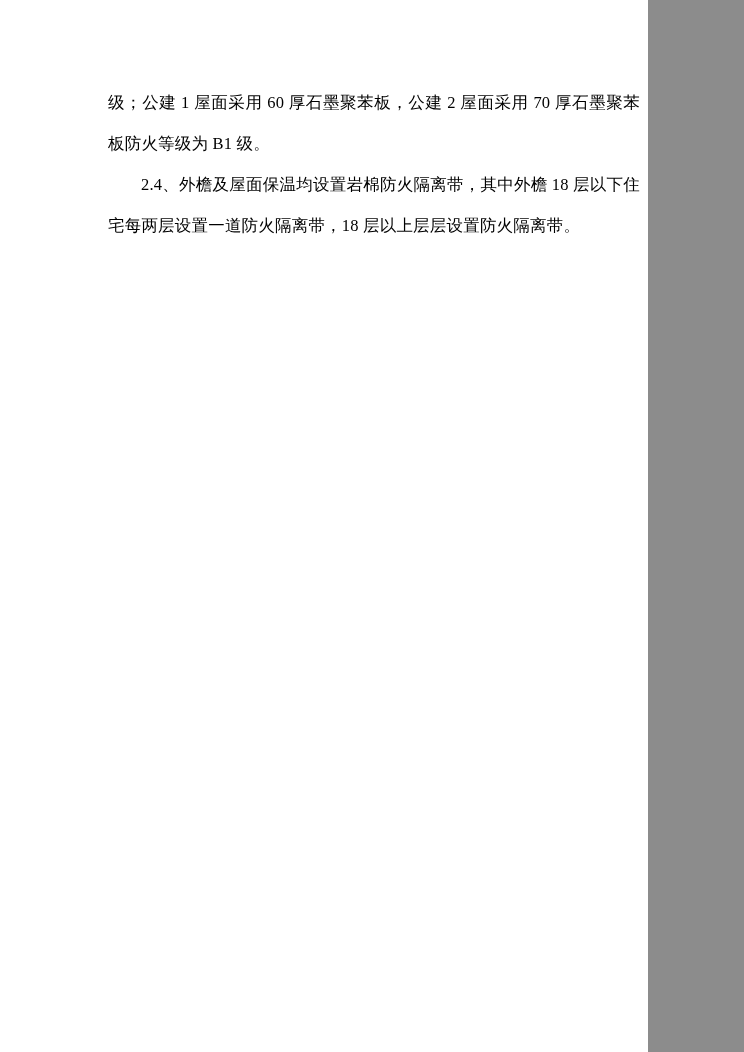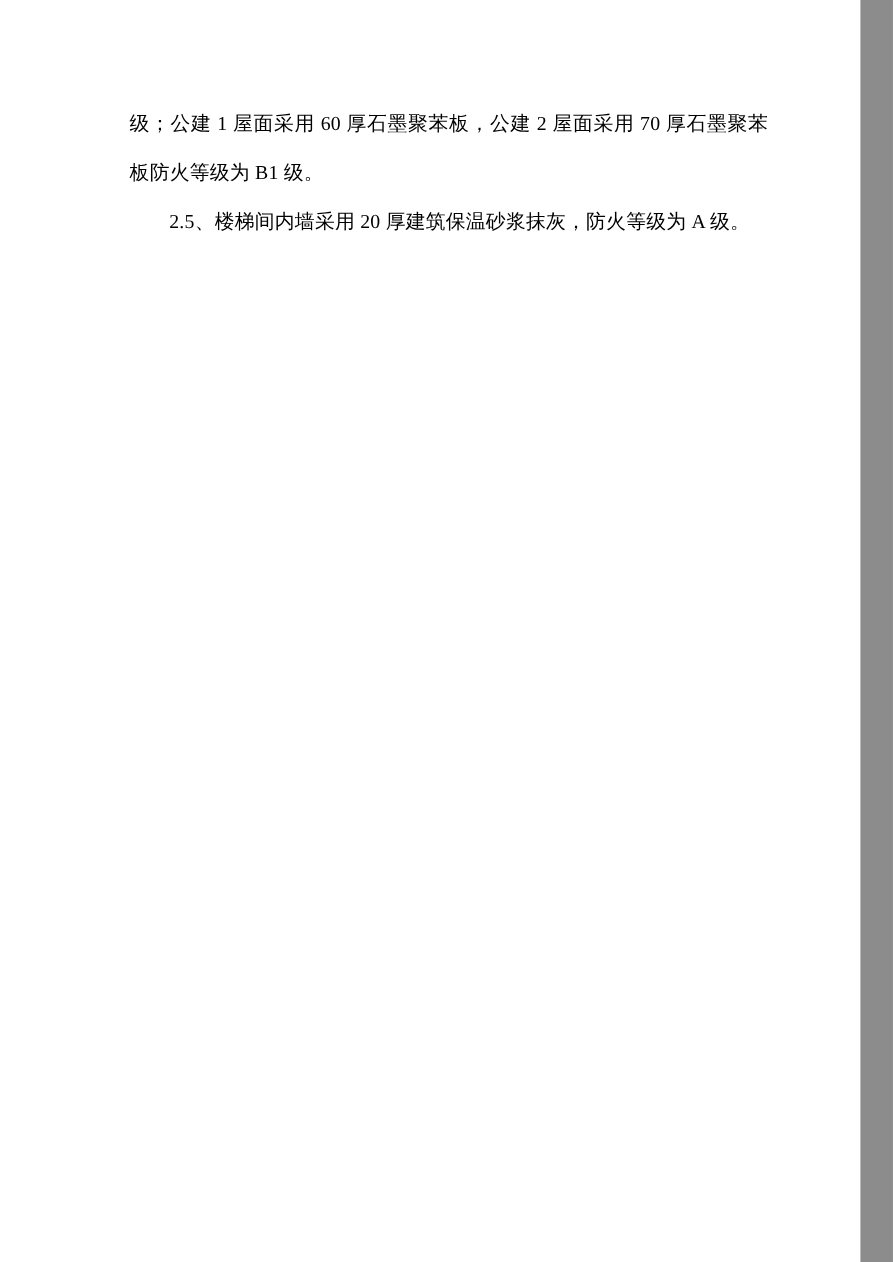--- a/index.html
+++ b/index.html
@@ -8,21 +8,21 @@
     background: #8c8c8c;
   }
   body {
     width: 744px;
     height: 1052px;
     overflow: hidden;
     font-family: "Liberation Serif", "DejaVu Serif", serif;
   }
   .page {
     position: relative;
-    width: 717px;
+    width: 648px;
     height: 1052px;
     background: #ffffff;
     box-sizing: border-box;
     padding-left: 40px;
   }
   .content {
     position: absolute;
     left: 108px;
     top: 82px;
     width: 532px;
@@ -40,15 +40,15 @@
   .indent {
     text-indent: 2em;
   }
 </style>
 </head>
 <body>
 
 <div class="page">
   <div class="content">
     <p class="para">级；公建 1 屋面采用 60 厚石墨聚苯板，公建 2 屋面采用 70 厚石墨聚苯板防火等级为 B1 级。</p>
-    <p class="para indent">2.5、楼梯间内墙采用 20 厚建筑保温砂浆抹灰，防火等级为 A 级。</p>
+    <p class="para indent">2.4、外檐及屋面保温均设置岩棉防火隔离带，其中外檐 18 层以下住宅每两层设置一道防火隔离带，18 层以上层层设置防火隔离带。</p>
   </div>
 </div>
 
 </body></html>

